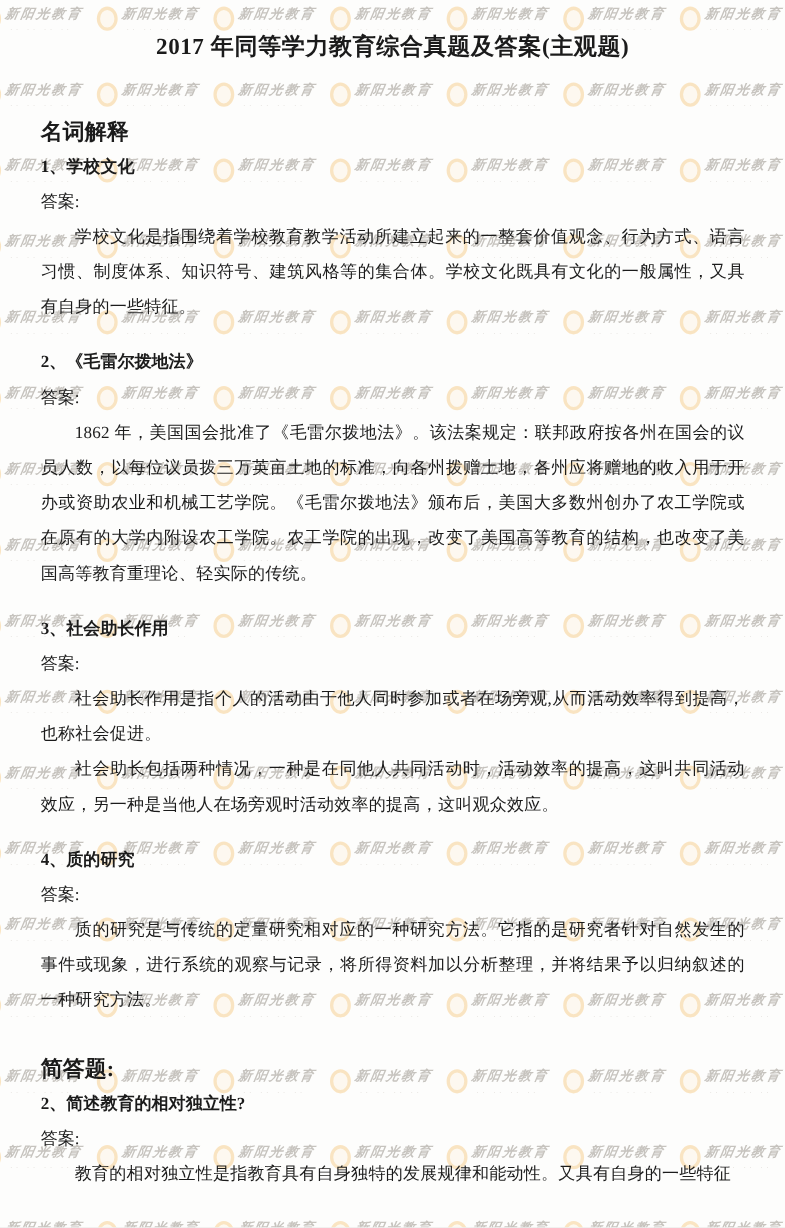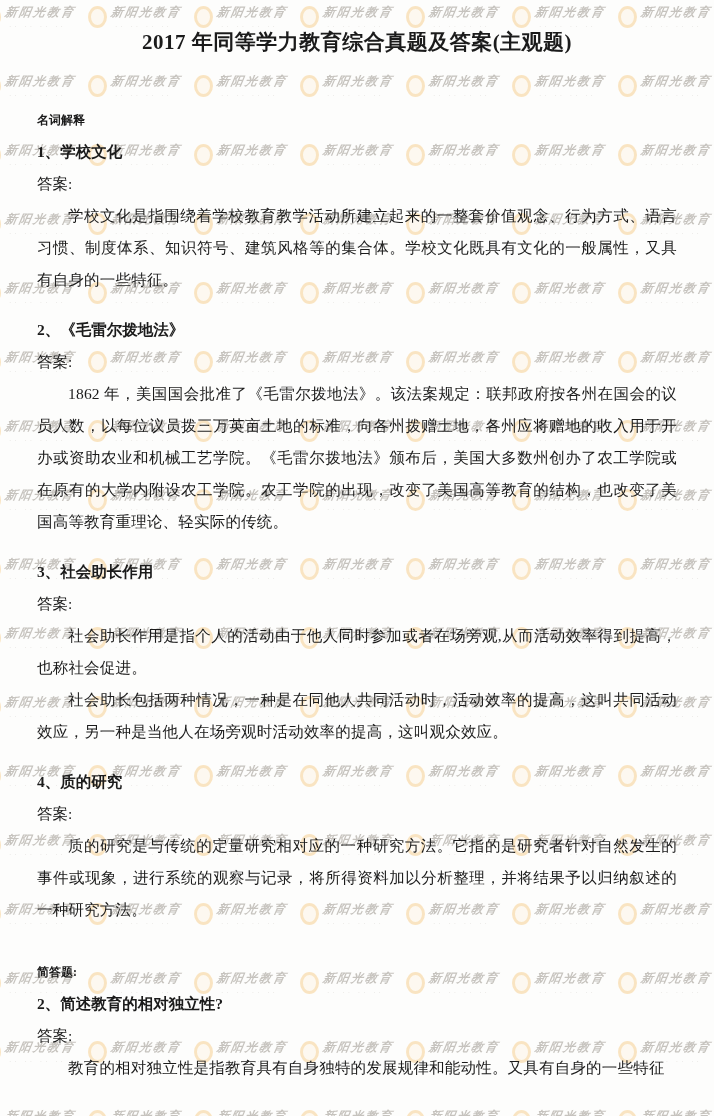--- a/index.html
+++ b/index.html
@@ -65,21 +65,21 @@
   .doc-title {
     margin: 0 0 46px 0;
     text-align: center;
     font-size: 21px;
     font-weight: bold;
     line-height: 32px;
     letter-spacing: 0.5px;
   }
   .part + .part { margin-top: 30px; }
   .part-header {
-    font-size: 12px;
+    font-size: 20px;
     font-weight: bold;
     line-height: 32px;
   }
   .qa-item + .qa-item { margin-top: 18px; }
   .question {
     font-size: 15.5px;
     font-weight: bold;
     line-height: 32px;
   }
   .answer-label {

